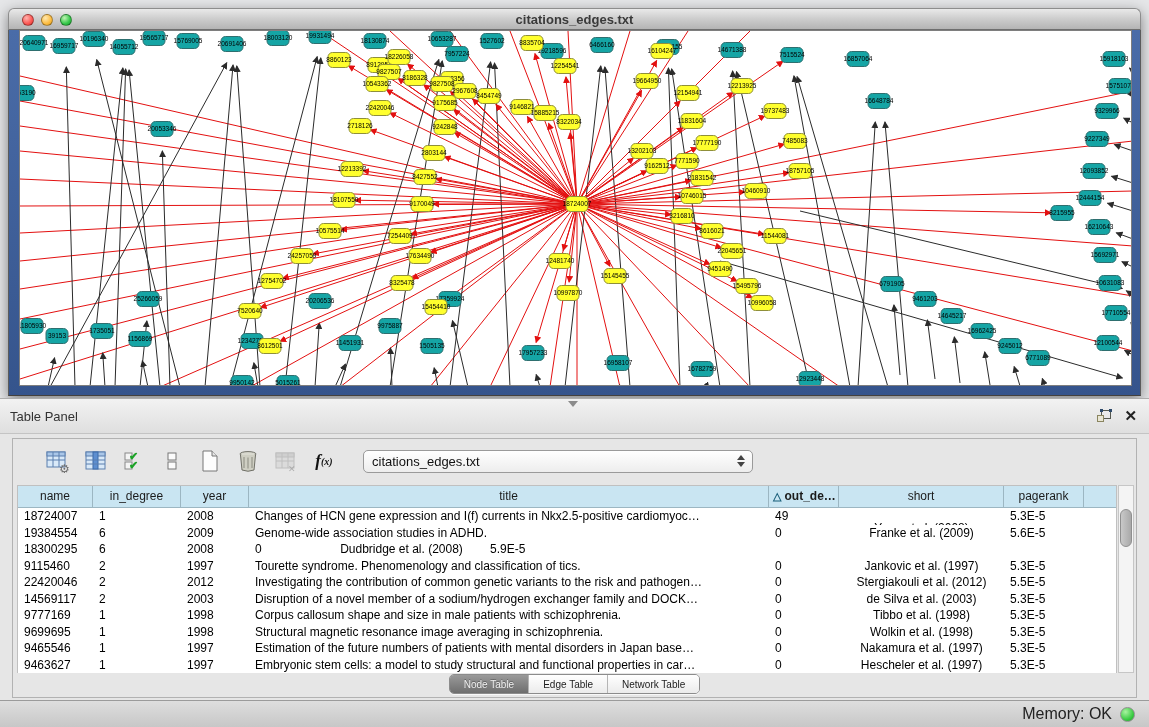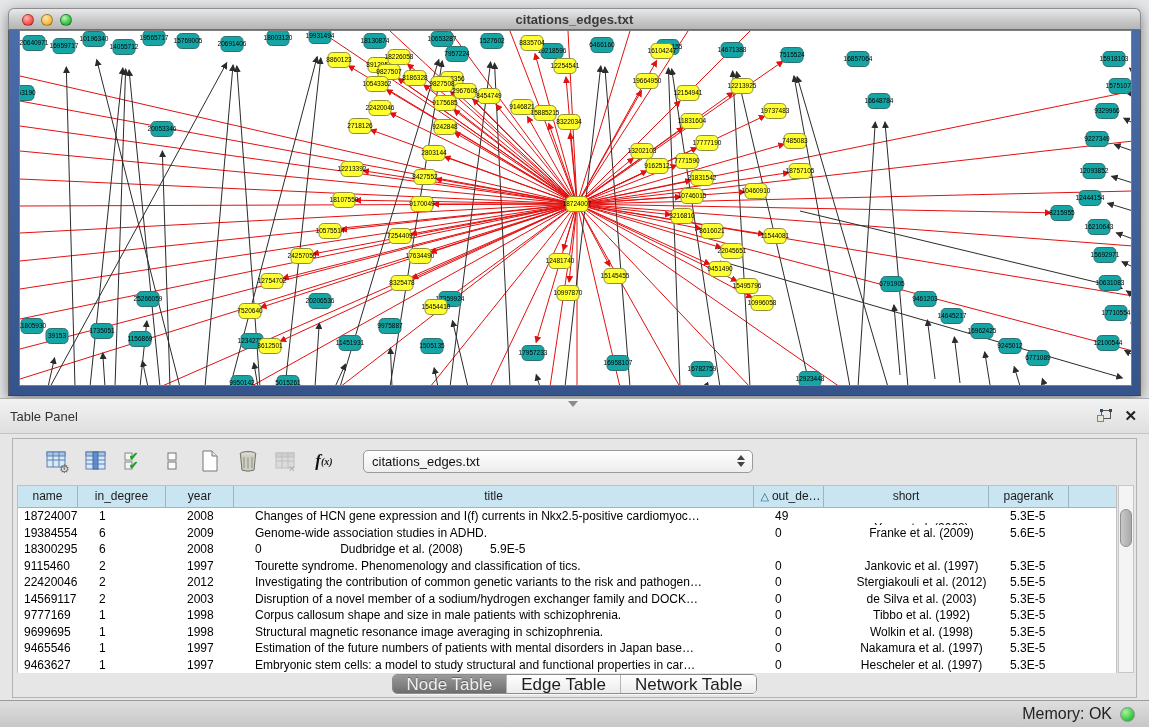--- a/index.html
+++ b/index.html
@@ -55,37 +55,37 @@
   .dd-arrows { position:absolute; right:7px; top:4px; display:flex; flex-direction:column; gap:2px; }
   .dd-arrows i { width:0; height:0; border-left:4px solid transparent; border-right:4px solid transparent; }
   .dd-up { border-bottom:5px solid #444; }
   .dd-down { border-top:5px solid #444; }
 
   .tbl-area { position:absolute; left:4px; top:46px; width:1100px; height:188px; background:#ffffff;
     border:1px solid #c0c0c0; }
   .tbl-header { display:flex; height:22px; background:#c9e5f2; border-bottom:1px solid #9cb6c2; }
   .tbl-header .hcell { font-size:12px; color:#1b1b1b; text-align:center; line-height:21px;
     border-right:1px solid #9cb6c2; overflow:hidden; white-space:nowrap; }
-  .hcell.sorted { text-align:center; padding-left:4px; }
+  .hcell.sorted { text-align:left; padding-left:4px;font-weight:bold; }
   .sort-glyph { color:#1b5f7a; font-size:11px; margin-right:3px; }
   .tbl-rows .trow { display:flex; height:16.5px; background:#fff; }
   .tcell { font-size:12px; color:#000; line-height:16.5px; white-space:nowrap;
     overflow:hidden; padding-left:6px; }
   .tcell.center { text-align:center; padding-left:0; }
 
   .vscroll { position:absolute; right:2px; top:46px; width:16px; height:188px;
     background:#f4f4f4; border:1px solid #c6c6c6; }
   .vthumb { position:absolute; left:1px; top:23px; width:12px; height:38px;
     background:linear-gradient(90deg,#c9c9c9,#a9a9a9); border:1px solid #8f8f8f; border-radius:7px; }
 
   .tabstrip { position:absolute; left:0; bottom:0; width:100%; height:26px;
     display:flex; align-items:center; justify-content:center; }
   .segmented { display:inline-flex; border:1px solid #8c8c8c; border-radius:5px;
     overflow:hidden; height:20px; box-shadow:0 1px 0 rgba(255,255,255,.7); }
-  .segment { font-size:17px; padding:0 14px; line-height:19px; color:#1c1c1c;
+  .segment { font-size:10px; padding:0 14px; line-height:19px; color:#1c1c1c;
     background:linear-gradient(#ffffff,#ebebeb); border-left:1px solid #b5b5b5; }
   .segment:first-child { border-left:none; }
   .segment.active { background:linear-gradient(#9a9a9a,#6e6e6e); color:#efefef;
     text-shadow:0 -1px 0 rgba(0,0,0,.3); }
 
   .statusbar { position:absolute; left:0; bottom:0; width:100%; height:27px;
     background:linear-gradient(#dedede,#c7c7c7); border-top:1px solid #9b9b9b;
     display:flex; align-items:center; justify-content:flex-end; padding-right:14px; gap:8px; }
   .mem-label { font-size:16px; color:#222; }
   .mem-ball { width:15px; height:15px; border-radius:50%; border:1px solid #8f8f8f;
@@ -813,21 +813,21 @@
         <span>citations_edges.txt</span>
         <span class="dd-arrows">
             <i class="dd-up"></i>
             <i class="dd-down"></i>
           </span>
       </div>
     </div>
 
     <div class="tbl-area">
       <div class="tbl-header" id="tbl-header">
-          <div class="hcell" style="width: 60px; text-align: center;">name</div>
+          <div class="hcell" style="width: 75px; text-align: center;">name</div>
           <div class="hcell" style="width: 88px;">in_degree</div>
           <div class="hcell" style="width: 68px;">year</div>
           <div class="hcell" style="width: 520px;">title</div>
           <div class="hcell sorted" style="width: 70px;"><span class="sort-glyph">△</span>out_de…</div>
           <div class="hcell" style="width: 165px;">short</div>
           <div class="hcell" style="width: 80px;">pagerank</div>
         </div>
       <div class="tbl-rows" id="tbl-rows">
           <div class="trow">
             <div class="tcell" style="width: 75px;">18724007</div>
@@ -881,21 +881,21 @@
             <div class="tcell" style="width: 70px;">0</div>
             <div class="tcell center" style="width: 165px;">de Silva et al. (2003)</div>
             <div class="tcell" style="width: 80px;">5.3E-5</div>
           </div>
           <div class="trow">
             <div class="tcell" style="width: 75px;">9777169</div>
             <div class="tcell" style="width: 88px;">1</div>
             <div class="tcell" style="width: 68px;">1998</div>
             <div class="tcell" style="width: 520px;">Corpus callosum shape and size in male patients with schizophrenia.</div>
             <div class="tcell" style="width: 70px;">0</div>
-            <div class="tcell center" style="width: 165px;">Tibbo et al. (1992)</div>
+            <div class="tcell center" style="width: 165px;">Tibbo et al. (1998)</div>
             <div class="tcell" style="width: 80px;">5.3E-5</div>
           </div>
           <div class="trow">
             <div class="tcell" style="width: 75px;">9699695</div>
             <div class="tcell" style="width: 88px;">1</div>
             <div class="tcell" style="width: 68px;">1998</div>
             <div class="tcell" style="width: 520px;">Structural magnetic resonance image averaging in schizophrenia.</div>
             <div class="tcell" style="width: 70px;">0</div>
             <div class="tcell center" style="width: 165px;">Wolkin et al. (1998)</div>
             <div class="tcell" style="width: 80px;">5.3E-5</div>

